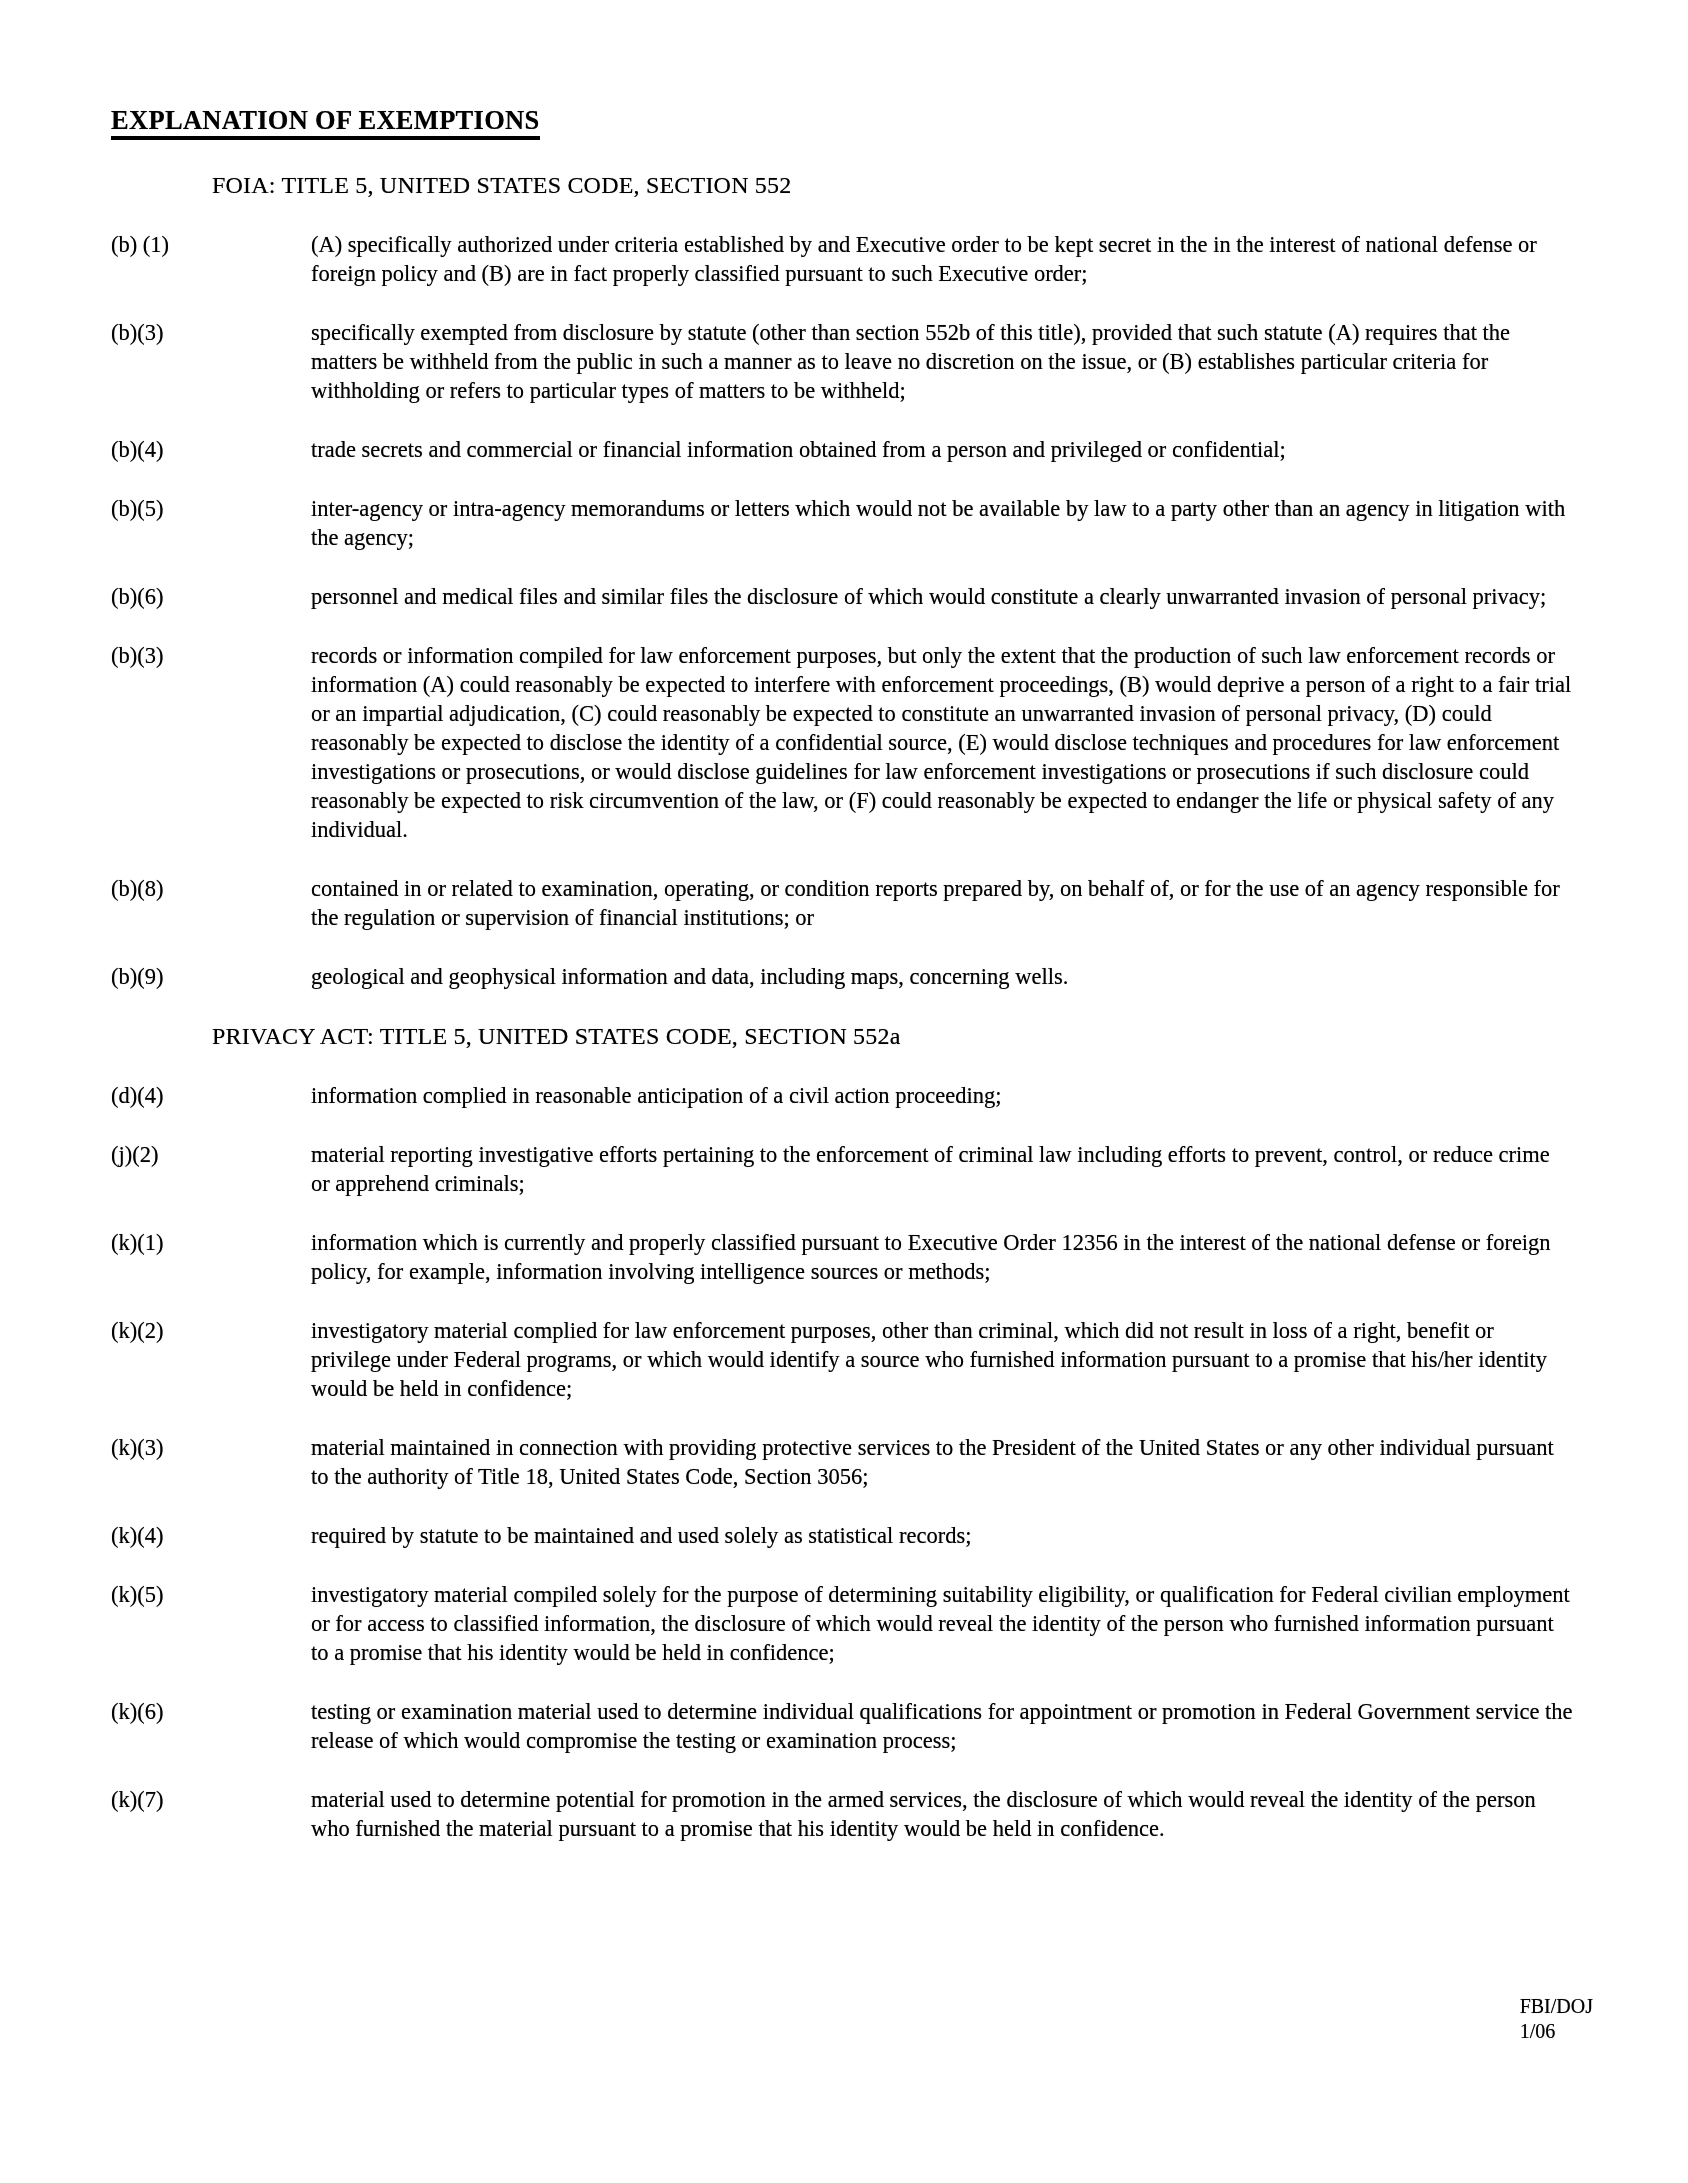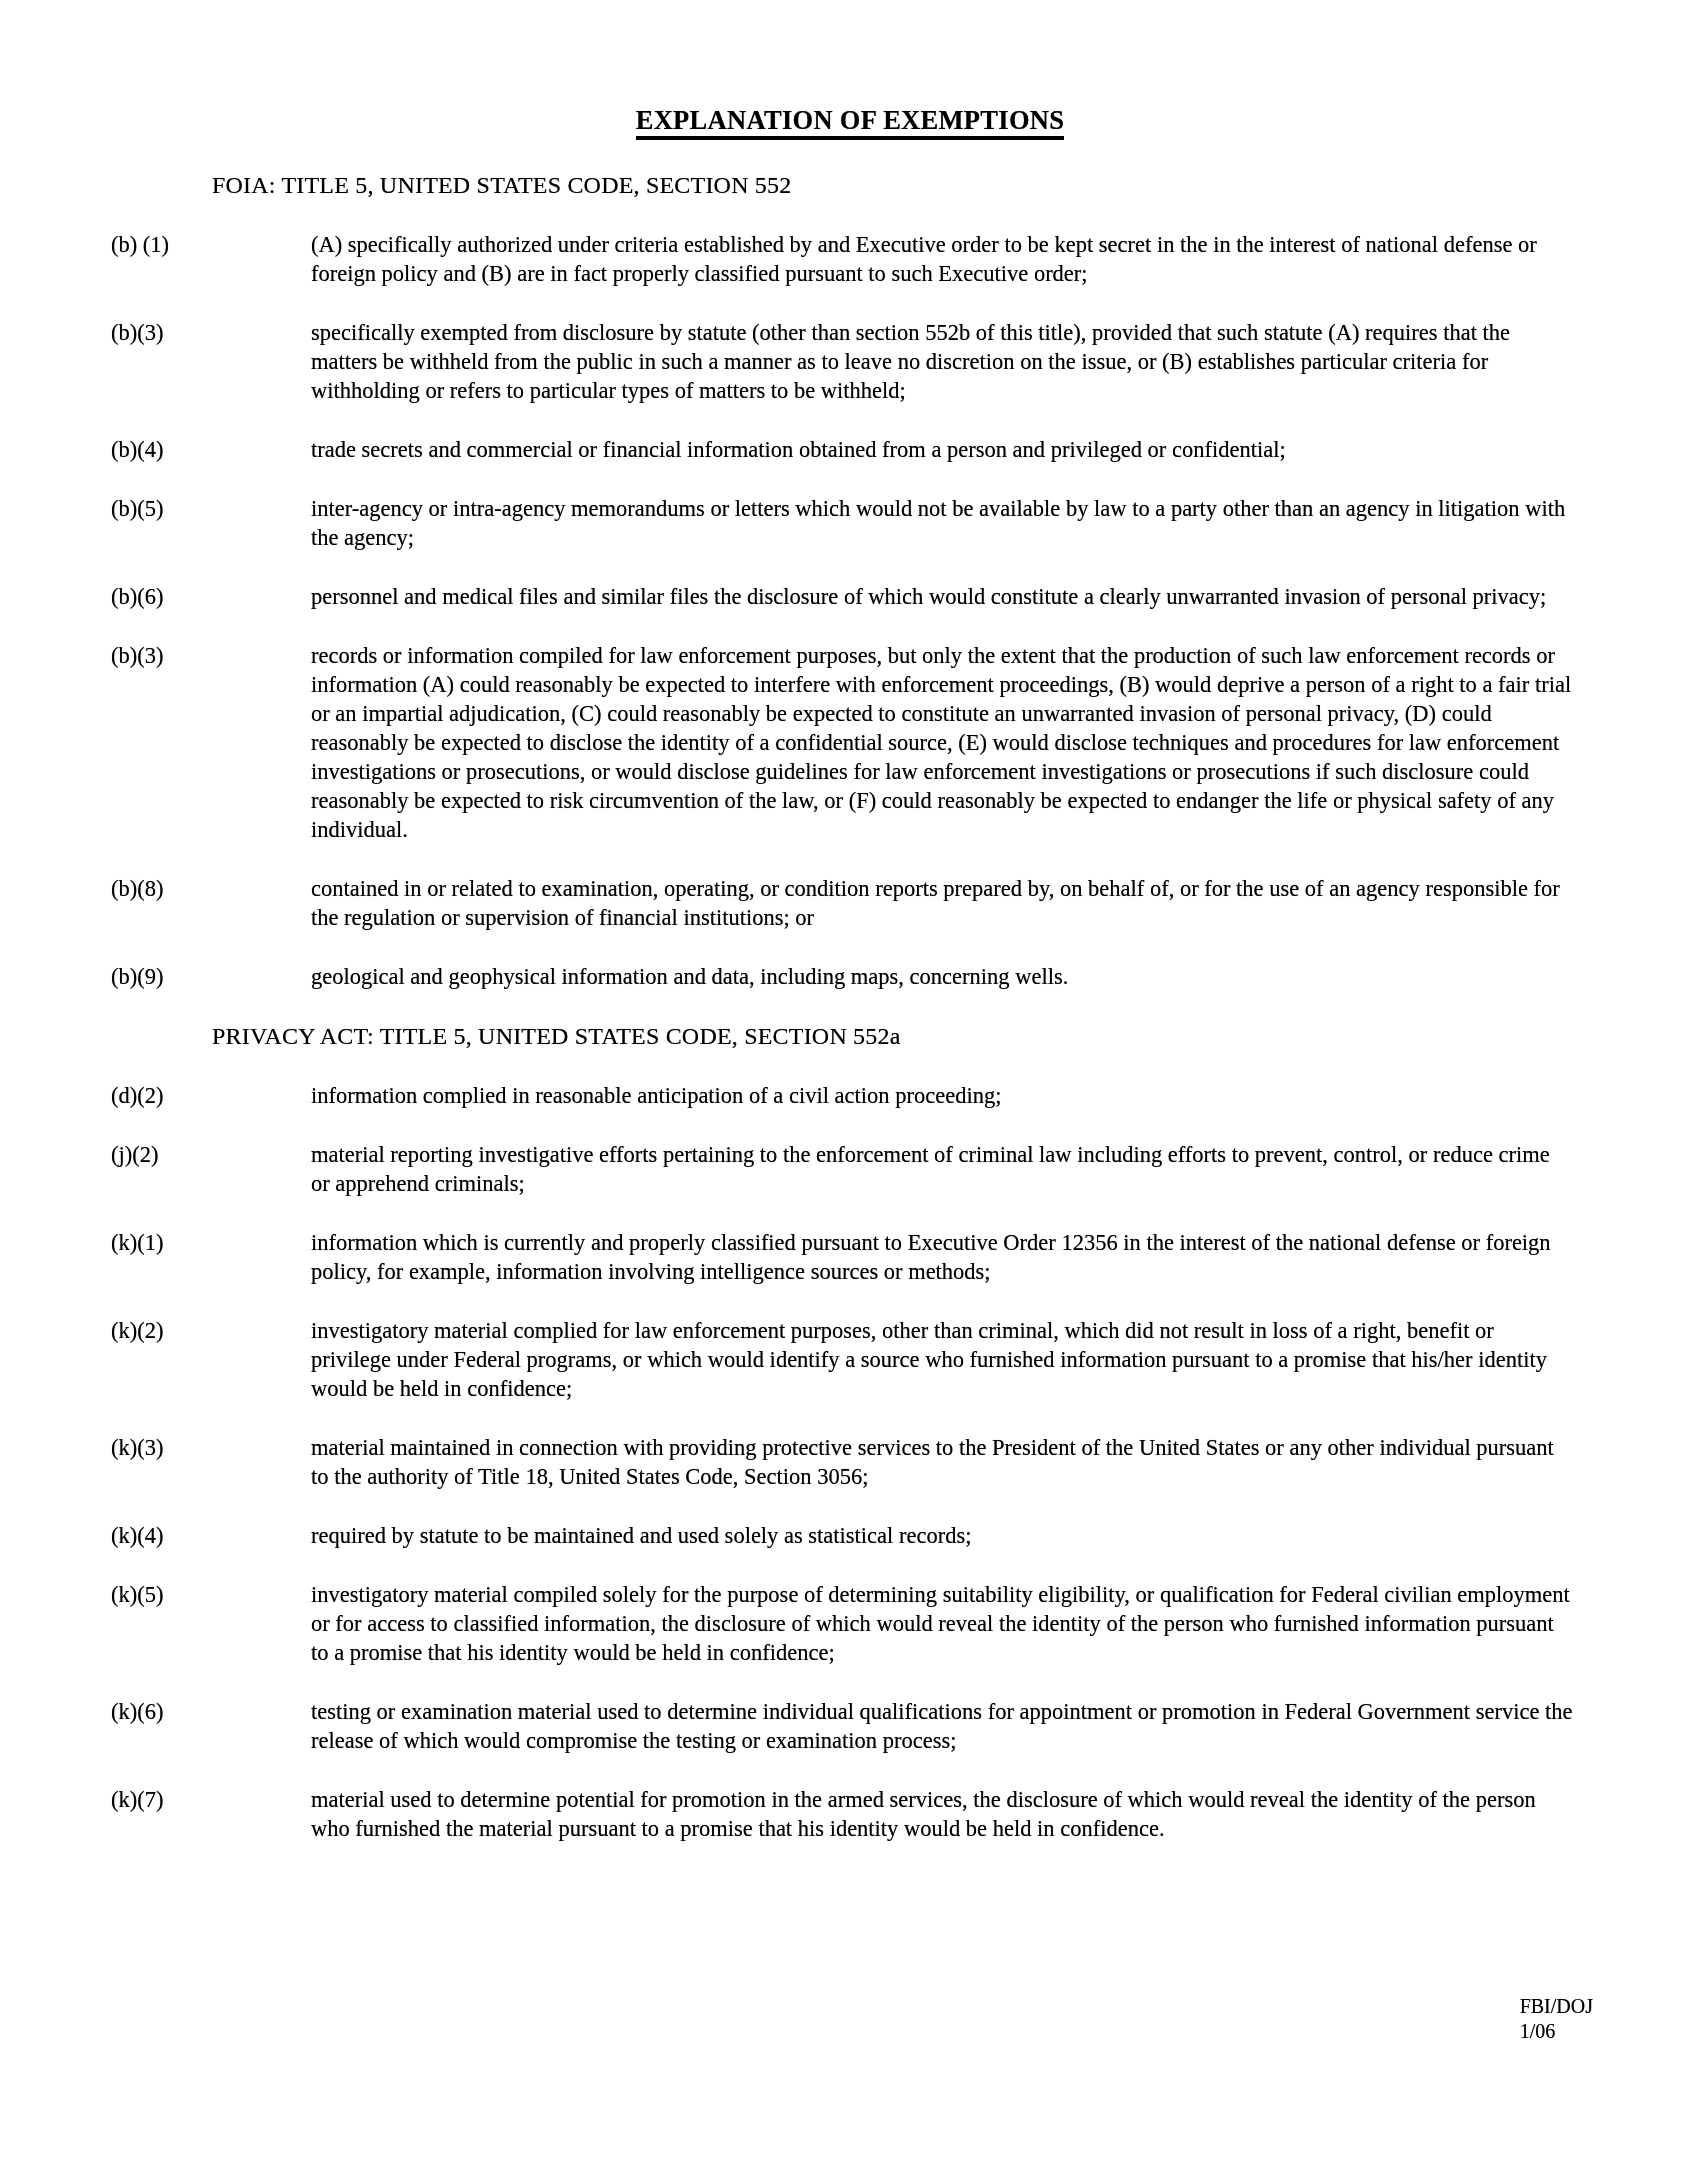--- a/index.html
+++ b/index.html
@@ -13,21 +13,20 @@
     height: 2183px;
     background: #ffffff;
     color: #000000;
     font-family: "Liberation Serif", "DejaVu Serif", serif;
     box-sizing: border-box;
     padding: 106px 99px 0 111px;
     text-shadow: 0 0 0.7px rgba(0,0,0,0.55);
     overflow: hidden;
   }
   .title-wrap {
-    text-align: center;
     margin: 0 0 30px 0;
   }
   .doc-title {
     display: inline-block;
     font-weight: bold;
     font-size: 26.5px;
     line-height: 29px;
     letter-spacing: 0.3px;
     border-bottom: 4px solid #000;
     padding-bottom: 1.3px;
@@ -116,21 +115,21 @@
     <div class="row">
       <div class="code">(b)(9)</div>
       <div class="desc">geological and geophysical information and data, including maps, concerning wells.</div>
     </div>
   </section>
 
   <section>
     <div class="sec-heading">PRIVACY ACT: TITLE 5, UNITED STATES CODE, SECTION 552a</div>
 
     <div class="row">
-      <div class="code">(d)(2)</div>
+      <div class="code">(d)(4)</div>
       <div class="desc">information complied in reasonable anticipation of a civil action proceeding;</div>
     </div>
 
     <div class="row">
       <div class="code">(j)(2)</div>
       <div class="desc">material reporting investigative efforts pertaining to the enforcement of criminal law including efforts to prevent, control, or reduce crime or apprehend criminals;</div>
     </div>
 
     <div class="row">
       <div class="code">(k)(1)</div>

